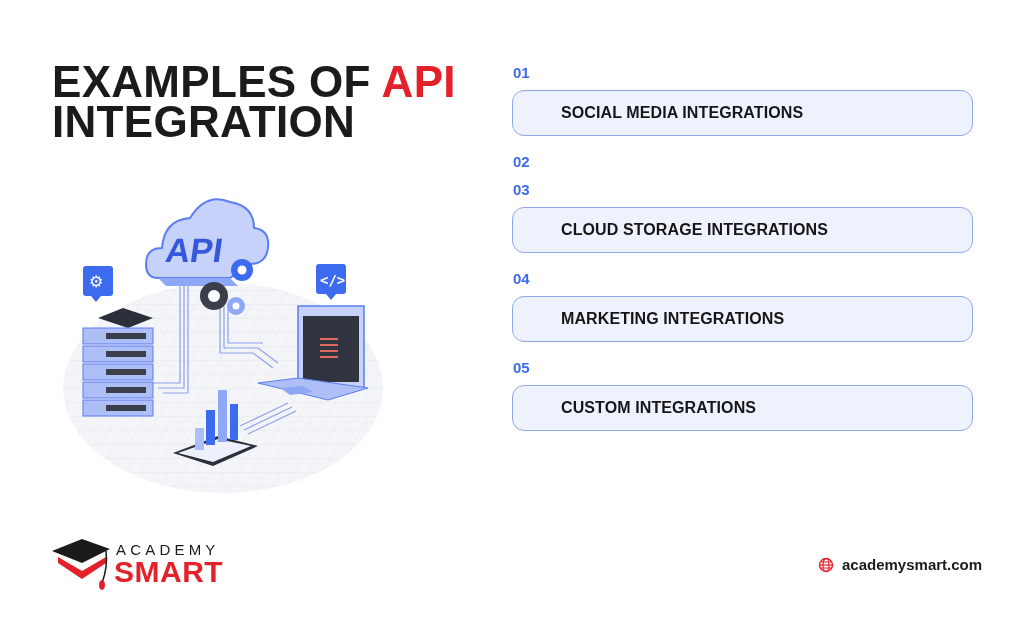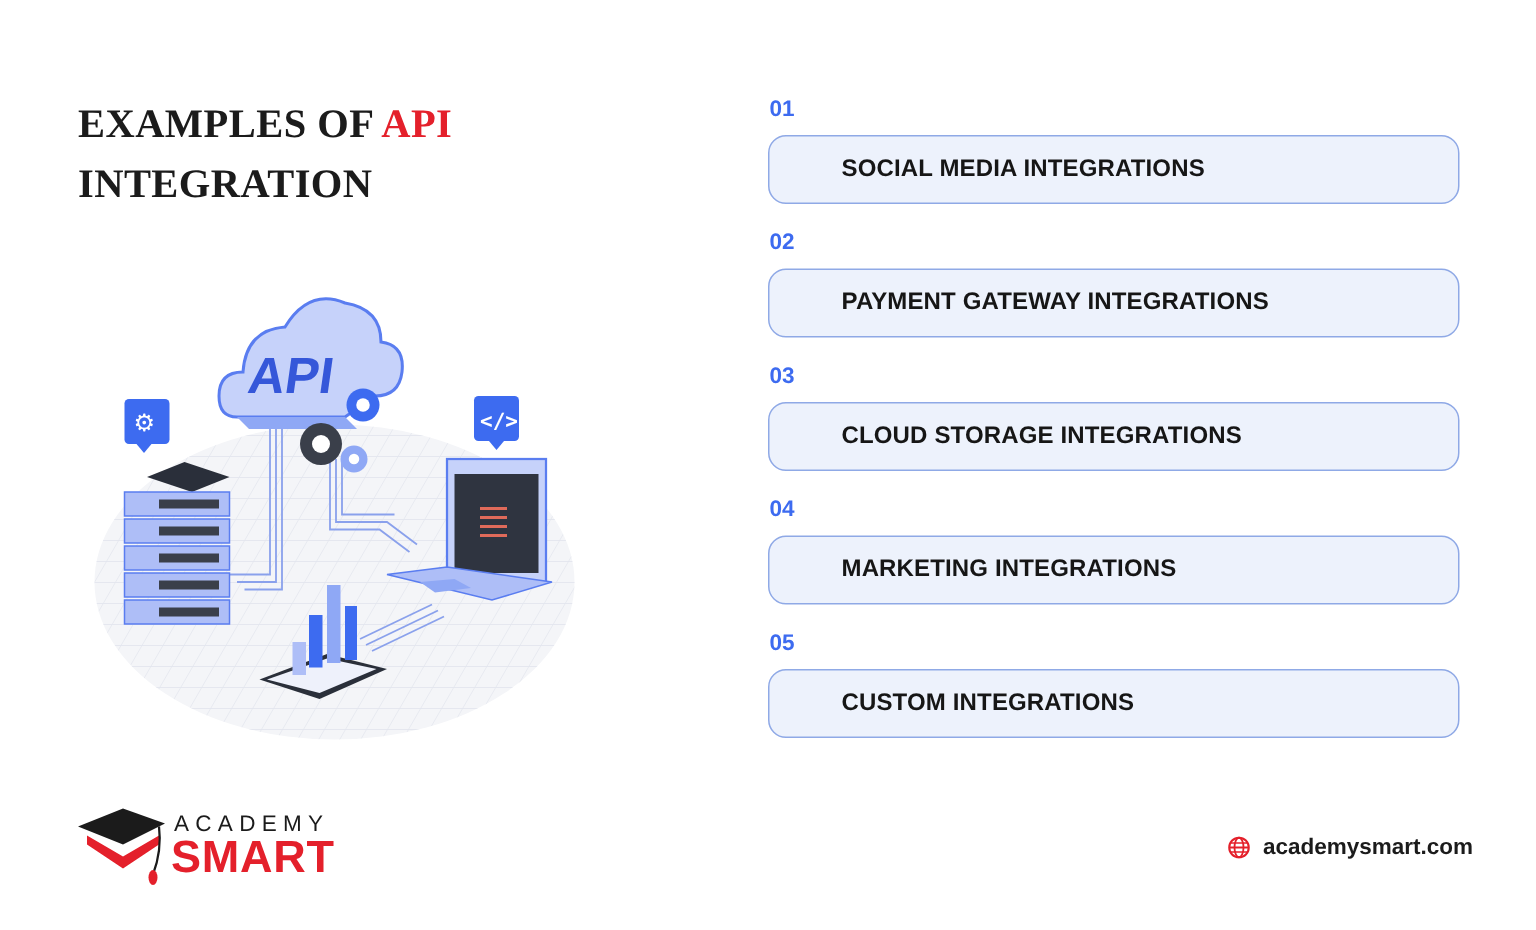--- a/index.html
+++ b/index.html
@@ -1,22 +1,22 @@
 <!DOCTYPE html>
 <html><head>
 <meta charset="utf-8">
 <style>
   * { margin: 0; padding: 0; box-sizing: border-box; }
   html, body { width: 1024px; height: 620px; background: #ffffff; overflow: hidden; }
   body { position: relative; font-family: "Liberation Sans", sans-serif; color: #1b1b1b; }
 
   .title {
     position: absolute; left: 52px; top: 62px;
-    font-family: Liberation Serif, serif;
-    font-weight: 700; font-size: 27px; line-height: 40px;
+    font-family: Liberation Sans, sans-serif;
+    font-weight: 700; font-size: 44px; line-height: 40px;
     letter-spacing: 0.3px; color: #1b1b1b;
   }
   .title .accent { color: #e4202b; }
 
   .illustration { position: absolute; left: 58px; top: 178px; width: 340px; height: 320px; }
 
   .list { position: absolute; left: 512px; top: 62px; width: 462px; }
   .item { margin-bottom: 0; }
   .num {
     font-family: "Liberation Sans", sans-serif; font-weight: 700;
@@ -137,21 +137,20 @@
   </svg>
 </div>
 
 <div class="list">
   <div class="item">
     <div class="num">01</div>
     <div class="box">SOCIAL MEDIA INTEGRATIONS</div>
   </div>
   <div class="item">
     <div class="num">02</div>
-    <div class="box">PAYMENT GATEWAY INTEGRATIONS</div>
   </div>
   <div class="item">
     <div class="num">03</div>
     <div class="box">CLOUD STORAGE INTEGRATIONS</div>
   </div>
   <div class="item">
     <div class="num">04</div>
     <div class="box">MARKETING INTEGRATIONS</div>
   </div>
   <div class="item">

